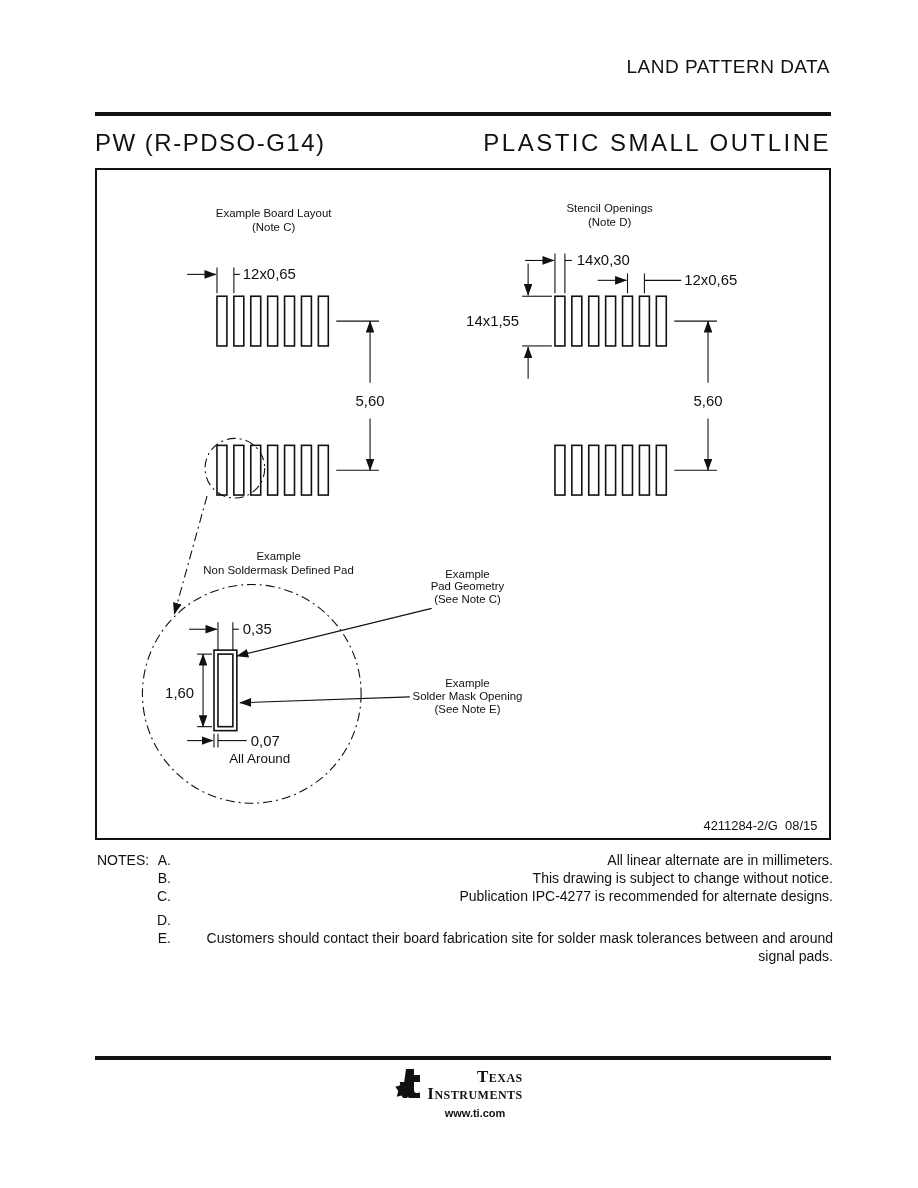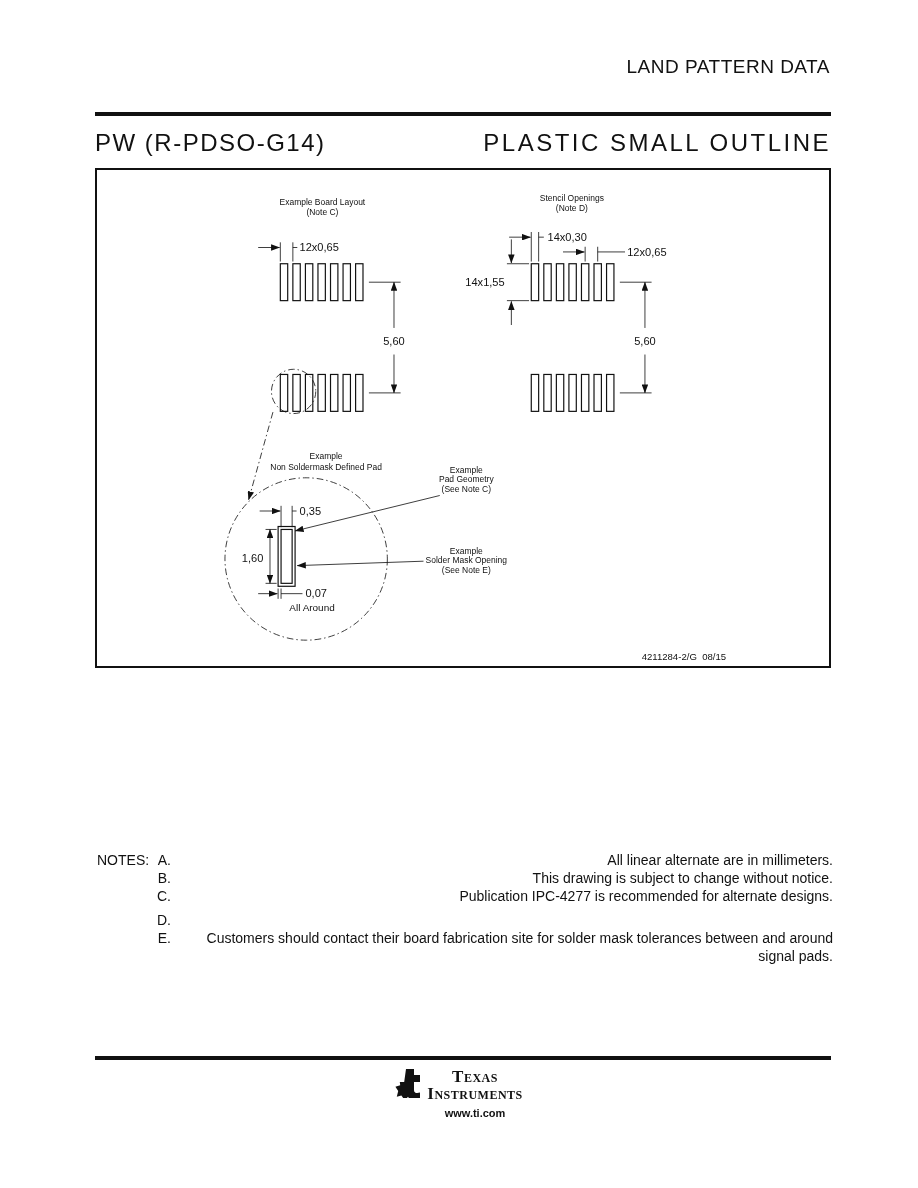--- a/index.html
+++ b/index.html
@@ -6,39 +6,39 @@
   html,body { background:#fff; }
   body { width:918px; height:1188px; position:relative; font-family:"Liberation Sans",sans-serif; color:#111; }
   .page { position:absolute; inset:0; background:#fff; overflow:hidden; }
   .header-title { position:absolute; top:56px; right:88px; font-size:19px; font-weight:normal; letter-spacing:.5px; }
   .rule { position:absolute; left:95px; width:736px; height:4px; background:#111; }
   .rule-top { top:112px; }
   .rule-bottom { top:1056px; }
   .subheader { position:absolute; top:129px; left:95px; width:736px; display:flex; justify-content:space-between; font-size:24px; }
   .subheader .sh-left { letter-spacing:1.5px; }
   .subheader .sh-right { letter-spacing:2.5px; }
-  .drawing-box { position:absolute; top:168px; left:95px; width:736px; height:500px; border:2px solid #111; }
+  .drawing-box { position:absolute; top:168px; left:95px; width:736px; height:672px; border:2px solid #111; }
   .drawing-box svg { display:block; width:100%; height:100%; }
   .ln { stroke:#111; stroke-width:1.1; fill:none; }
   .thk { stroke-width:1.6; }
   .pad { fill:#fff; stroke:#111; stroke-width:1.6; }
   .dash { stroke-dasharray:9 4 2 4; }
   .t { font-family:"Liberation Sans",sans-serif; fill:#111; }
   .t-dim { font-size:15px; }
   .t-sm { font-size:11.5px; }
   .t-md { font-size:13px; }
   .t-aa { font-size:13.5px; }
   .mid { text-anchor:middle; }
   .end { text-anchor:end; }
   .notes { position:absolute; top:851px; left:97px; width:736px; font-size:14px; line-height:1.3;text-align:right; }
   .note-row { display:grid; grid-template-columns:50px 24px 1fr; }
   .note-gap { margin-top:5px; }
   .footer { position:absolute; top:1068px; left:0; width:918px; display:flex; flex-direction:column; align-items:center; }
   .brand-row { display:flex; align-items:center; gap:5px; }
-  .brand-col { display:flex; flex-direction:column; align-items:center; }
+  .brand-col { display:flex; flex-direction:column; align-items:flex-end; }
   .brand-text { font-family:"Liberation Serif",serif; font-weight:bold; font-variant:small-caps; line-height:1.02; font-size:17px; letter-spacing:.5px; }
   .footer-url { font-size:11px; font-weight:bold; margin-top:4px;margin-left:32px; }
 </style>
 </head>
 <body>
 
 <div class="page">
 
   <div class="header-title">LAND PATTERN DATA</div>
   <div class="rule rule-top"></div>

